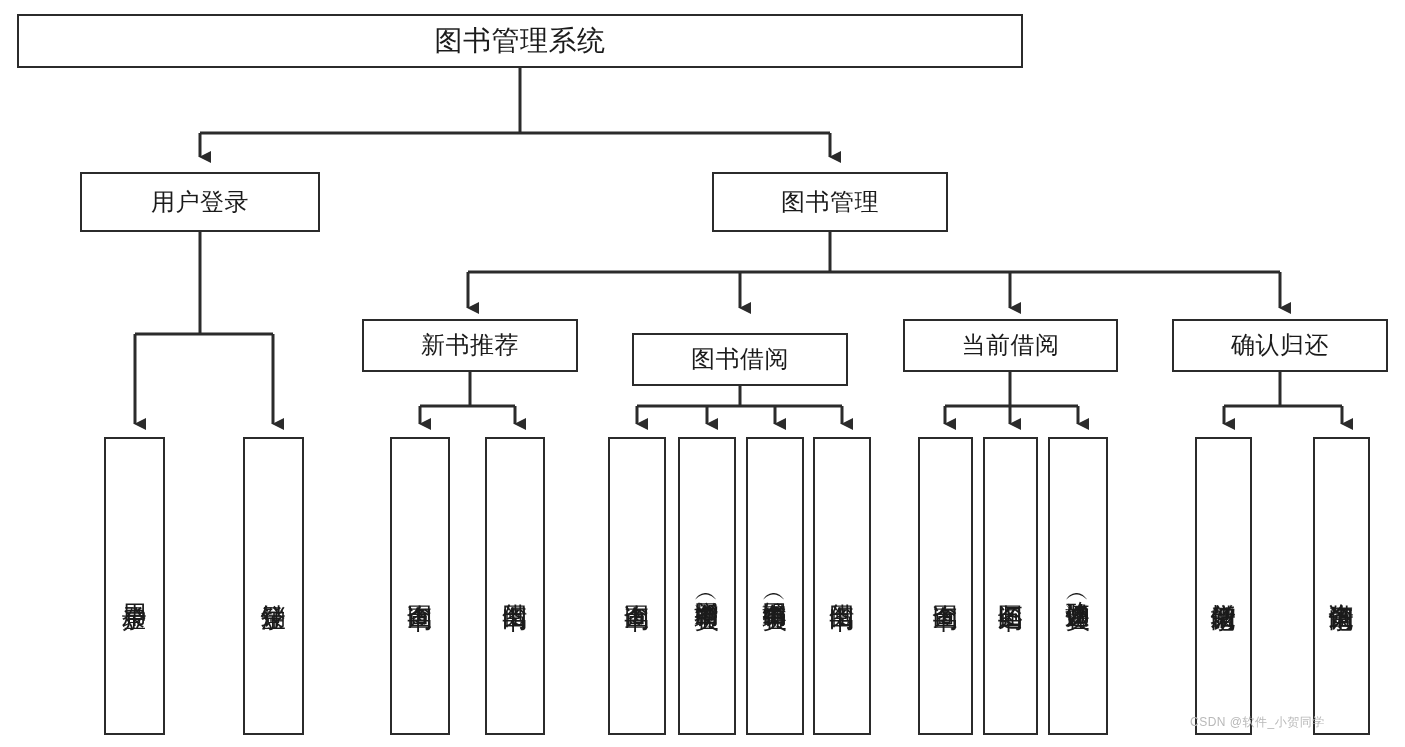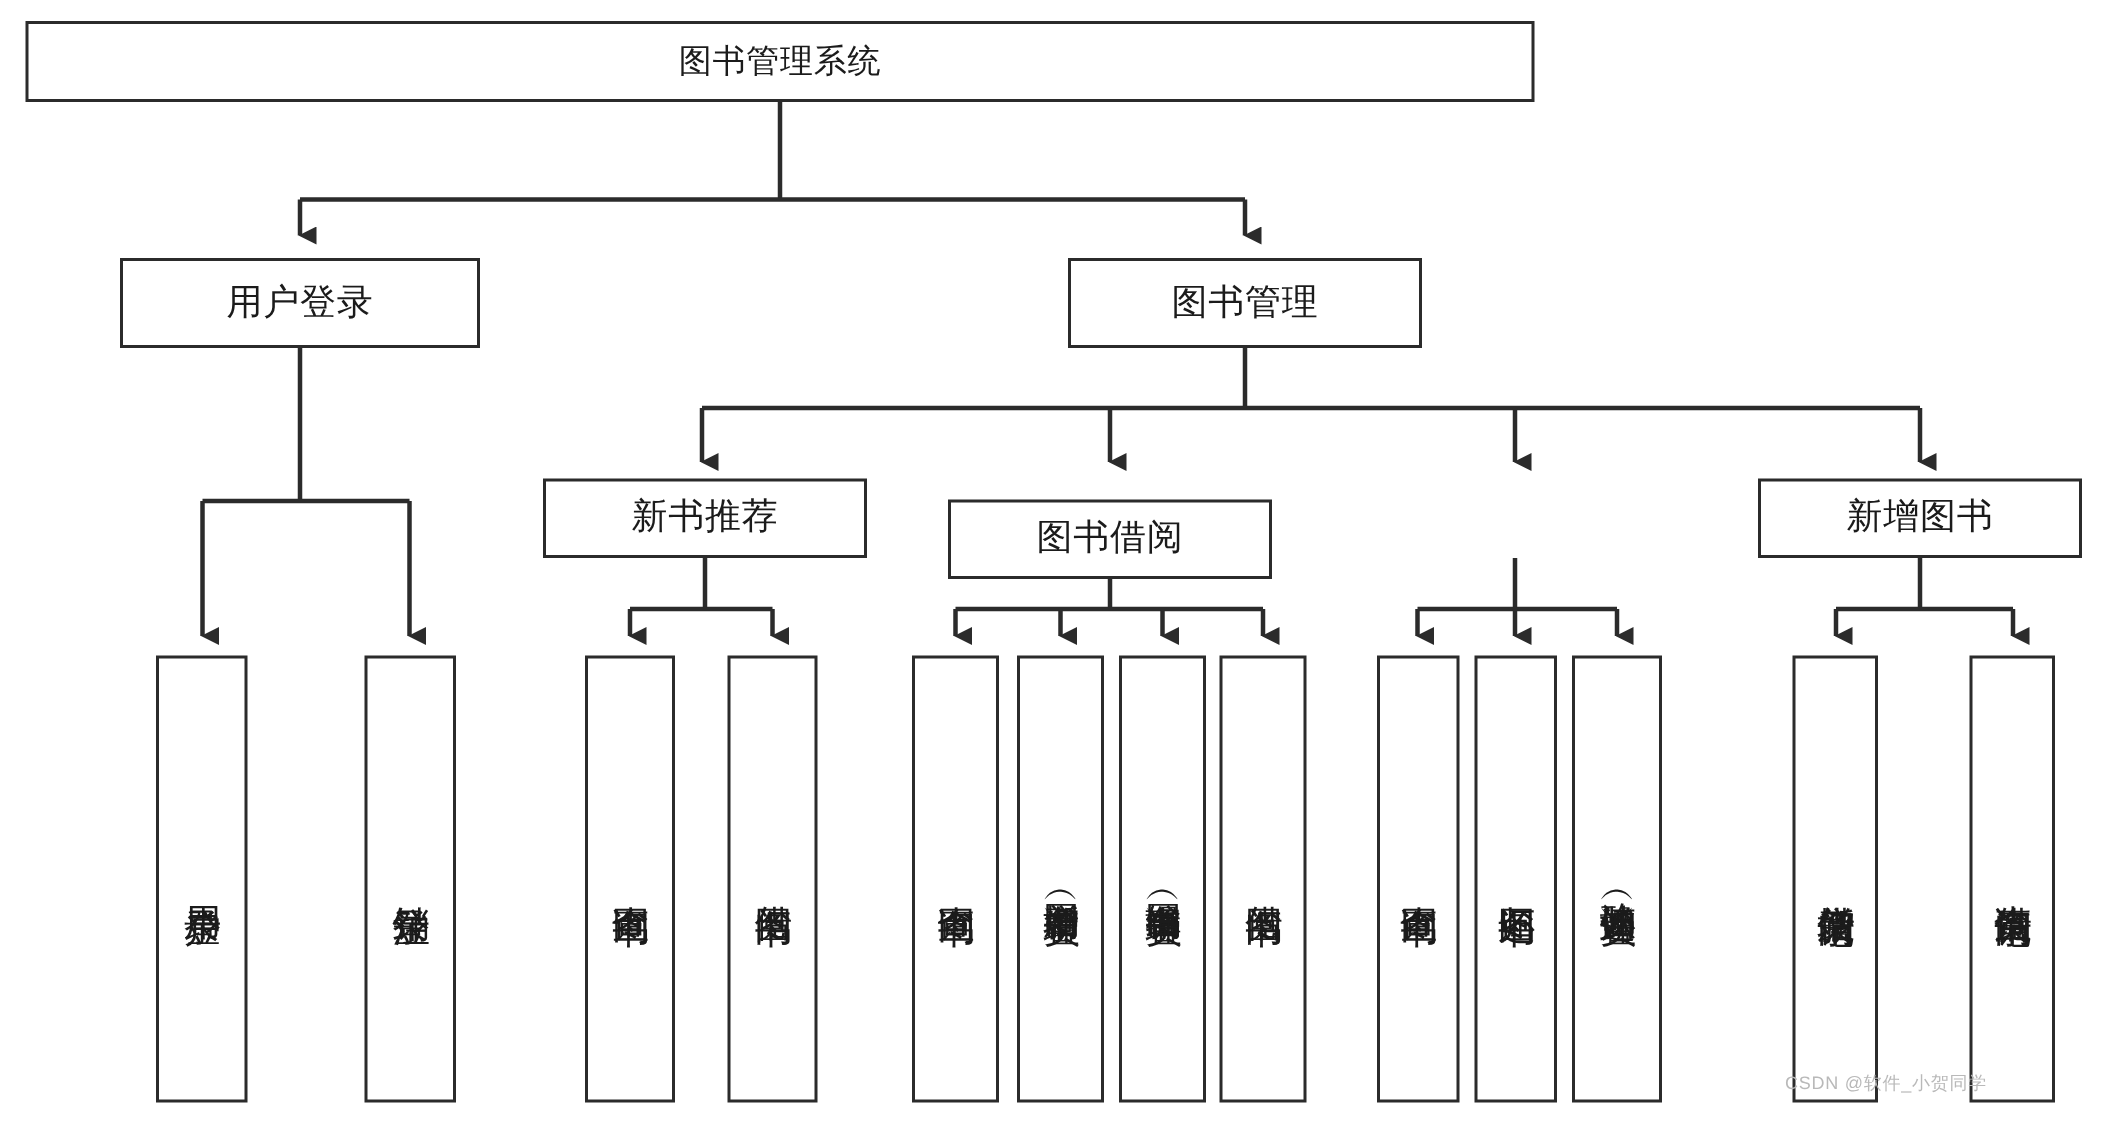--- a/index.html
+++ b/index.html
@@ -48,21 +48,21 @@
     white-space: nowrap;
   }
   .node .label {
     display: block;
   }
   .node.vert .label {
     writing-mode: vertical-rl;
     text-orientation: upright;
   }
   #root-node {
-    font-size: 22px;
+    font-size: 28px;
     text-align: center;
   }
   #watermark {
     position: absolute;
     left: 1190px;
     top: 714px;
     font-size: 12px;
     color: #b9b9b9;
     letter-spacing: 0.5px;
     white-space: nowrap;
@@ -138,23 +138,26 @@
   </div>
 
   <div class="node horiz" style="left:362px; top:319px; width:216px; height:53px;text-align:center;">
     <span class="label">新书推荐</span>
   </div>
 
   <div class="node horiz" style="left:632px; top:333px; width:216px; height:53px;">
     <span class="label">图书借阅</span>
   </div>
 
+  <div class="node horiz" style="left:903px; top:319px; width:215px; height:53px;">
+    <span class="label">当前借阅</span>
+  </div>
 
   <div class="node horiz" style="left:1172px; top:319px; width:216px; height:53px;">
-    <span class="label">新增图书</span>
+    <span class="label">确认归还</span>
   </div>
 
   <div class="node vert" style="left:104px; top:437px; width:61px; height:298px;">
     <span class="label">用户登录</span>
   </div>
 
   <div class="node vert" style="left:243px; top:437px; width:61px; height:298px;">
     <span class="label">注销登录</span>
   </div>
 

